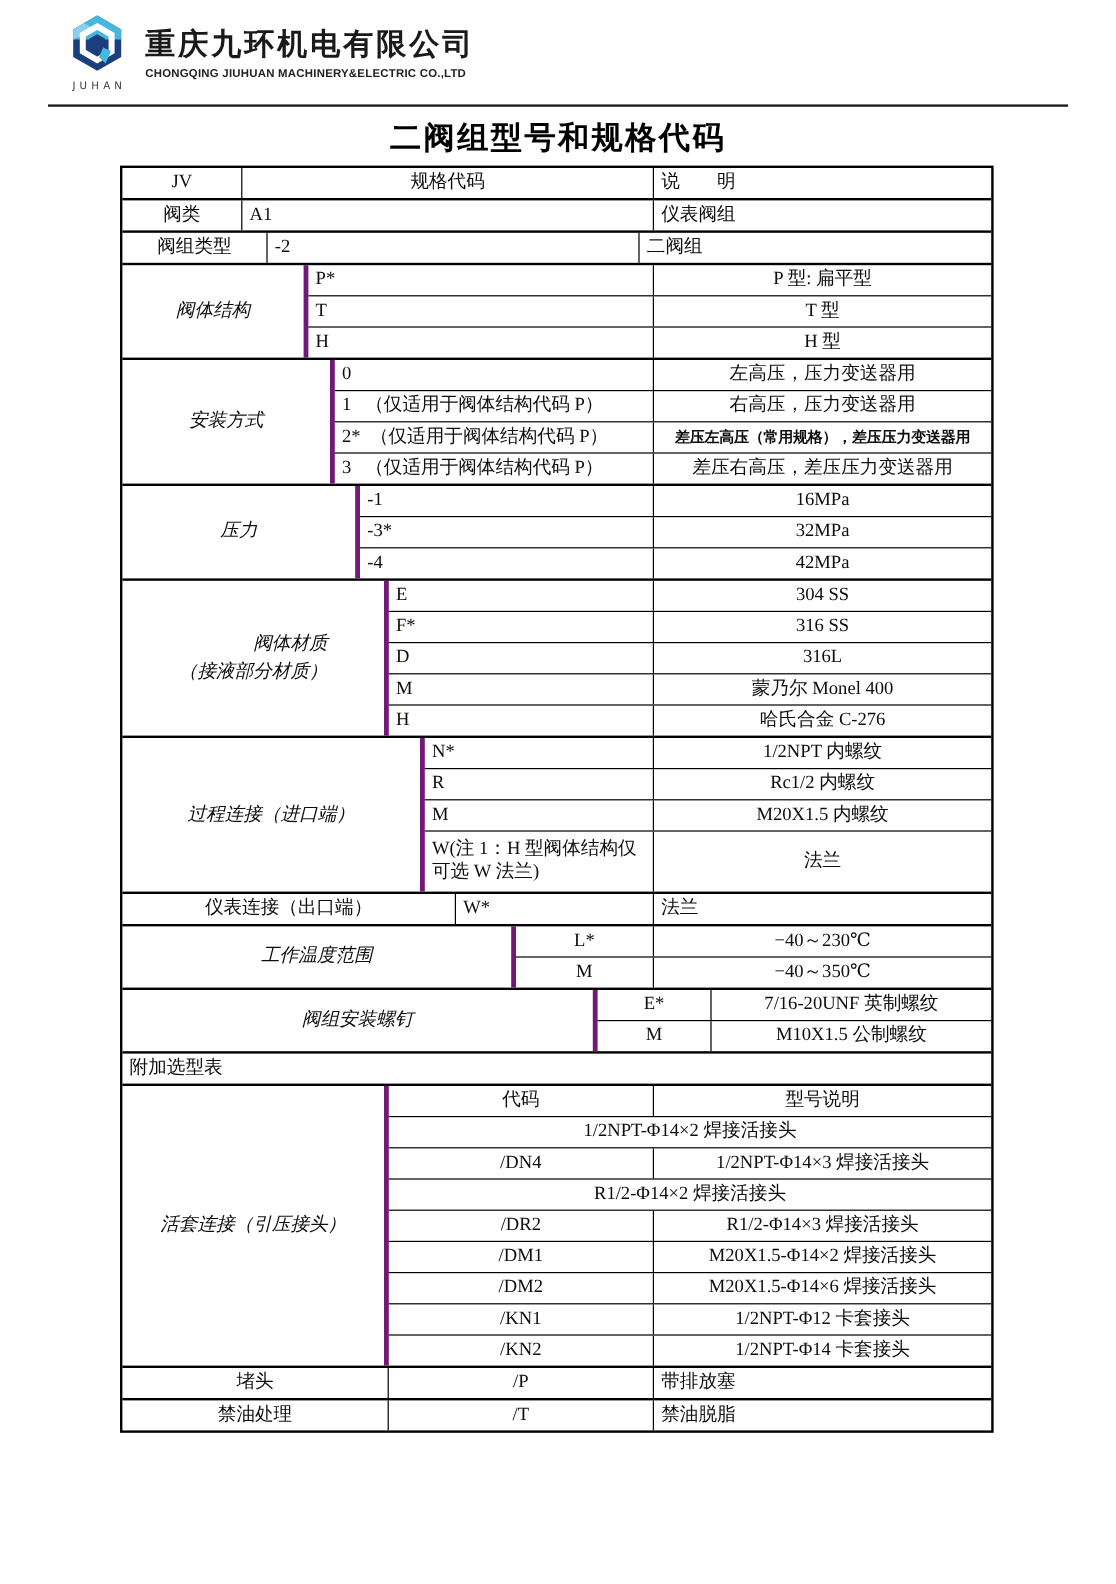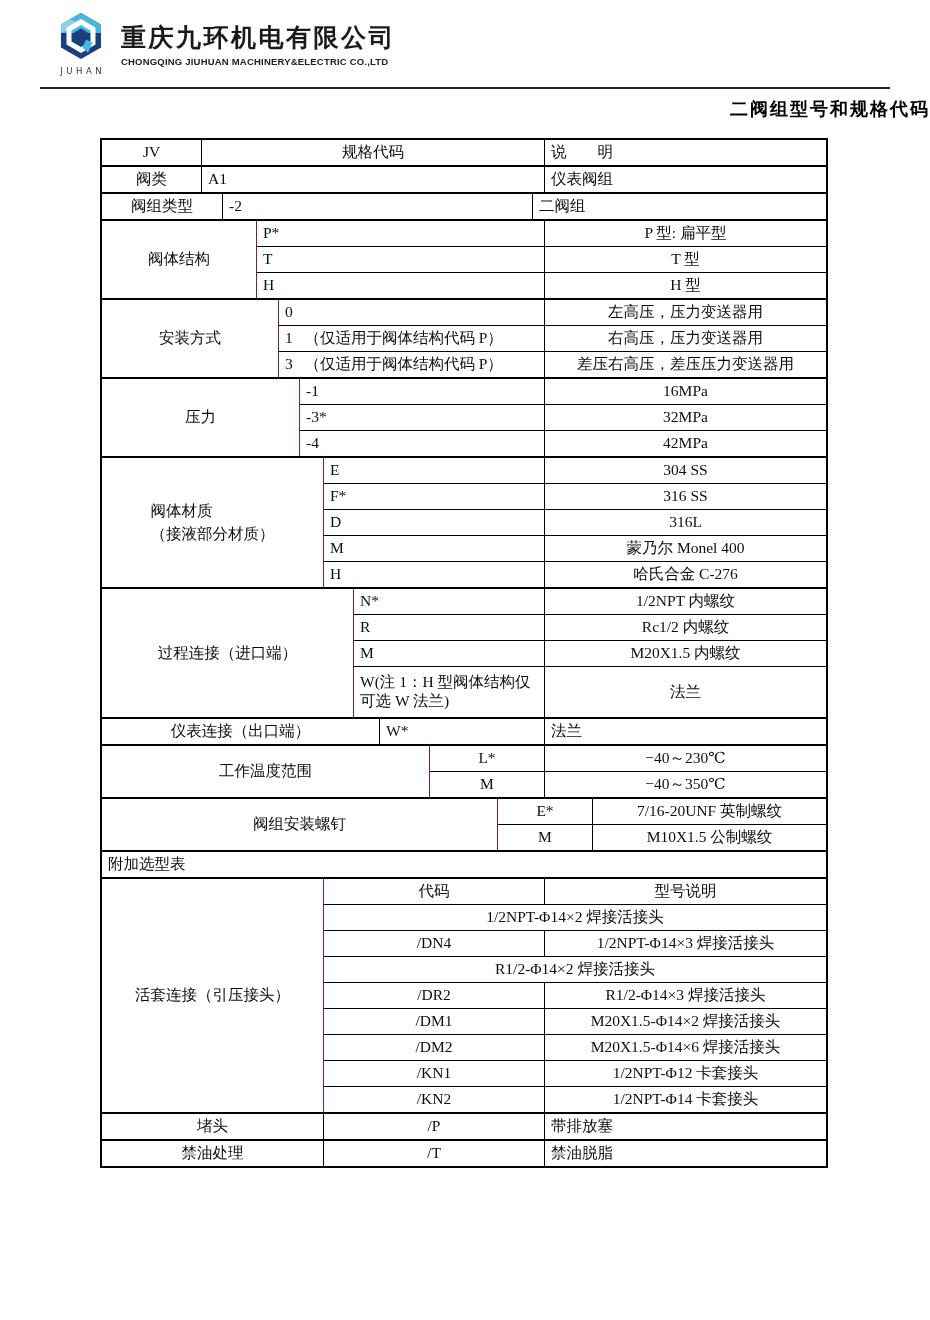--- a/index.html
+++ b/index.html
@@ -11,41 +11,41 @@
   .logo-box{width:52px;text-align:center;}
   .logo-word{font-family:"DejaVu Sans","Liberation Sans",sans-serif;font-size:8.5px;
              letter-spacing:3.5px;color:#3a3a3a;margin-top:2px;text-indent:3.5px;}
   .co{margin-left:14px;padding-top:12px;}
   .co-cn{font-size:25px;font-weight:700;letter-spacing:2.5px;color:#1a1a1a;line-height:1.1;}
   .co-en{font-family:"Liberation Sans","DejaVu Sans",sans-serif;font-size:9.5px;font-weight:700;
          color:#222;margin-top:4px;letter-spacing:0.2px;}
   .rule{position:absolute;left:40px;top:87px;width:850px;height:2px;background:#222;}
 
   
-  .title{position:absolute;left:0;top:97px;width:100%;text-align:right;
-         font-size:18px;font-weight:700;letter-spacing:2px;color:#000;}
+  .title{position:absolute;left:0;top:97px;width:100%;text-align:center;
+         font-size:26px;font-weight:700;letter-spacing:2px;color:#000;}
 
   
   .spec-table{position:absolute;left:100px;top:138px;width:728px;border:2px solid #000;
               font-size:15.5px;color:#0d0d0d;box-sizing:border-box;}
   .band{display:flex;border-top:2px solid #000;}
   .band.first{border-top:none;border-radius:11px;}
   .grow{flex:1;min-width:0;}
   .bR{border-right:1px solid #000;}
   .rows{display:flex;flex-direction:column;}
   .row{display:flex;min-height:25px;}
   .row.tall{min-height:50px;}
   .rows .row + .row{border-top:1px solid #000;}
   .cell{display:flex;align-items:center;padding:0 6px;box-sizing:border-box;
         white-space:pre-wrap;line-height:1.22;}
   .a-c{justify-content:center;text-align:center;}
   .a-l{justify-content:flex-start;text-align:left;}
-  .band-label{display:flex;align-items:center;justify-content:center;text-align:left;
-              border-right:1px solid #701a75;white-space:pre-line;box-sizing:border-box;
-              padding:0 4px;line-height:1.45;}
+  .band-label{display:flex;align-items:center;justify-content:center;text-align:right;
+              border-right:4px solid #701a75;white-space:pre-line;box-sizing:border-box;
+              padding:0 4px;line-height:1.45;font-style:italic;}
   .bold-small{font-weight:700;font-size:12.5px;letter-spacing:-0.2px;}
 </style>
 </head>
 <body>
 
 <div class="page">
 
   <div class="hdr">
     <div class="logo-box">
       <svg width="48" height="48" viewBox="0 0 48 48">
@@ -112,20 +112,24 @@
         <div class="rows grow">
           <div class="row">
             <div class="cell bR a-l" style="width: 266px;">0</div>
             <div class="cell grow a-c">左高压，压力变送器用</div>
           </div>
           <div class="row">
             <div class="cell bR a-l" style="width: 266px;">1   （仅适用于阀体结构代码 P）</div>
             <div class="cell grow a-c">右高压，压力变送器用</div>
           </div>
           <div class="row">
+            <div class="cell bR a-l" style="width: 266px;">2*  （仅适用于阀体结构代码 P）</div>
+            <div class="cell grow a-c bold-small">差压左高压（常用规格），差压压力变送器用</div>
+          </div>
+          <div class="row">
             <div class="cell bR a-l" style="width: 266px;">3   （仅适用于阀体结构代码 P）</div>
             <div class="cell grow a-c">差压右高压，差压压力变送器用</div>
           </div>
         </div>
       </div>
       <div class="band">
         <div class="band-label" style="width: 198px;">压力</div>
         <div class="rows grow">
           <div class="row">
             <div class="cell bR a-l" style="width: 245px;">-1</div>

